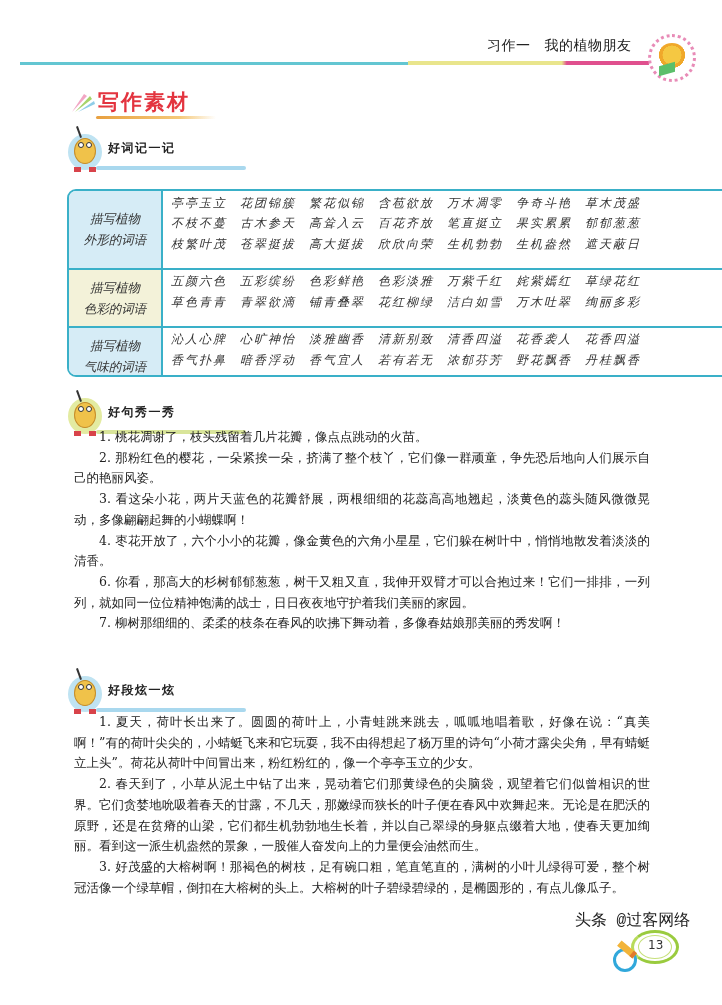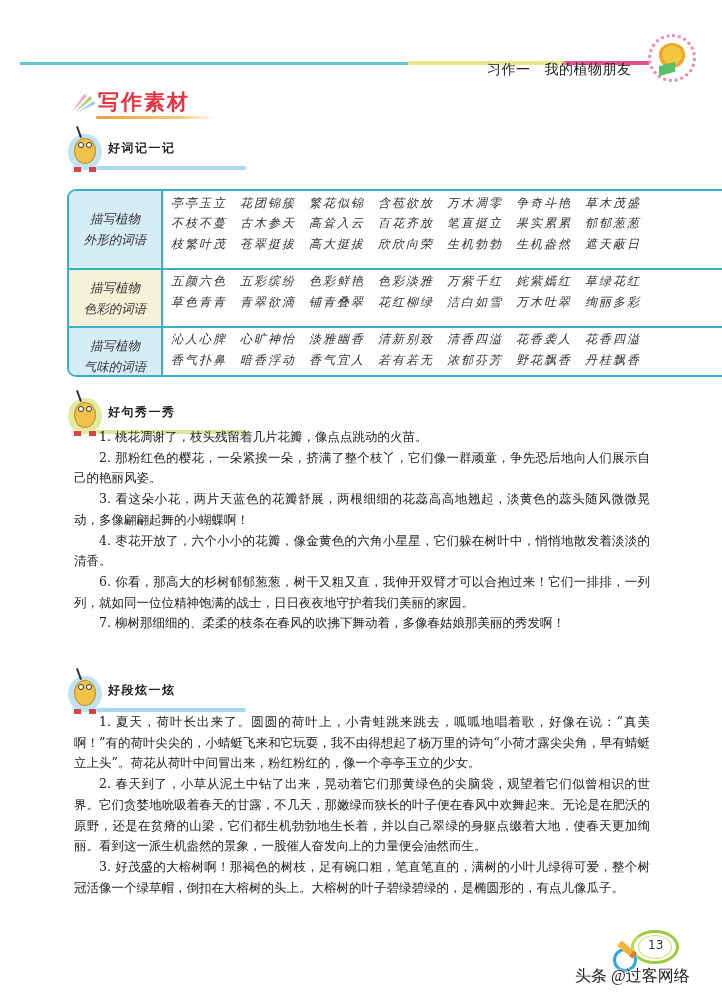--- a/index.html
+++ b/index.html
@@ -4,21 +4,21 @@
 <style>
   * { box-sizing: border-box; margin: 0; padding: 0; }
   html, body { width: 722px; height: 1005px; background: #ffffff; overflow: hidden; }
   body { position: relative; font-family: "DejaVu Serif", "Liberation Serif", serif; color: #222; }
 
   
   .header-line { position: absolute; top: 62px; left: 20px; height: 3px; width: 530px; background: #63c6d2; }
   .header-bar { position: absolute; top: 61px; left: 408px; width: 248px; height: 4px;
     background: linear-gradient(90deg, #e9e58c 0%, #e9e58c 62%, #e0508e 64%, #e0508e 100%); }
   .header-title { position: absolute; top: 37px; left: 487px; font-family: "DejaVu Sans", sans-serif;
-    font-size: 14px; color: #222; letter-spacing: 0.5px; white-space: nowrap; margin-top: 24px; }
+    font-size: 14px; color: #222; letter-spacing: 0.5px; white-space: nowrap; }
   .header-title .gap { display: inline-block; width: 14px; }
   .badge { position: absolute; top: 34px; left: 648px; width: 48px; height: 48px; border-radius: 50%;
     border: 3px dotted #e88bb7; background: #fff; }
   .badge-inner { position: absolute; top: 6px; left: 6px; width: 30px; height: 30px; border-radius: 50%;
     background: radial-gradient(circle at 50% 40%, #f5c842 0 40%, #f0a82a 41% 55%, transparent 56%); }
   .badge-book { position: absolute; bottom: 5px; left: 8px; width: 16px; height: 10px; background: #5bbf6a; transform: skewY(-15deg); }
 
   
   .section-title { position: absolute; top: 88px; left: 70px; }
   .section-title .pen { position: absolute; left: 0; top: 2px; width: 26px; height: 24px; }
@@ -62,21 +62,21 @@
   .text-block { position: absolute; left: 74px; width: 576px; font-size: 12.5px; line-height: 20.7px; color: #222; }
   .text-block p { text-indent: 2em; text-align: justify; }
 
   
   .page-num-ring { position: absolute; top: 930px; left: 631px; width: 48px; height: 34px; border-radius: 50%;
     border: 3px solid #9acb3e; border-left-color: #b8db5a; }
   .page-num-ring .inner { position: absolute; top: 2px; left: 4px; right: 4px; bottom: 2px; border-radius: 50%; border: 1px solid #c6e07a; }
   .page-num { position: absolute; top: 938px; left: 648px; font-family: "DejaVu Sans", sans-serif; font-size: 12px; color: #333; }
   .pencil-ring { position: absolute; top: 948px; left: 613px; width: 24px; height: 24px; border-radius: 50%; border: 3px solid #31a8db; }
   .pencil { position: absolute; top: 946px; left: 617px; width: 20px; height: 7px; background: #f2b43a; transform: rotate(40deg); border-right: 4px solid #e07a2d; }
-  .watermark { position: absolute; top: 966px; left: 575px; font-family: Liberation Serif, serif; font-size: 16px;
+  .watermark { position: absolute; top: 910px; left: 575px; font-family: Liberation Mono, monospace; font-size: 16px;
     color: #222; white-space: nowrap; text-shadow: 0 0 3px #fff, 0 0 3px #fff; }
 </style>
 </head>
 <body>
 
 <div class="header-line"></div>
 <div class="header-bar"></div>
 <div class="header-title">
   <span>习作一</span><span class="gap"></span><span>我的植物朋友</span>
 </div>

